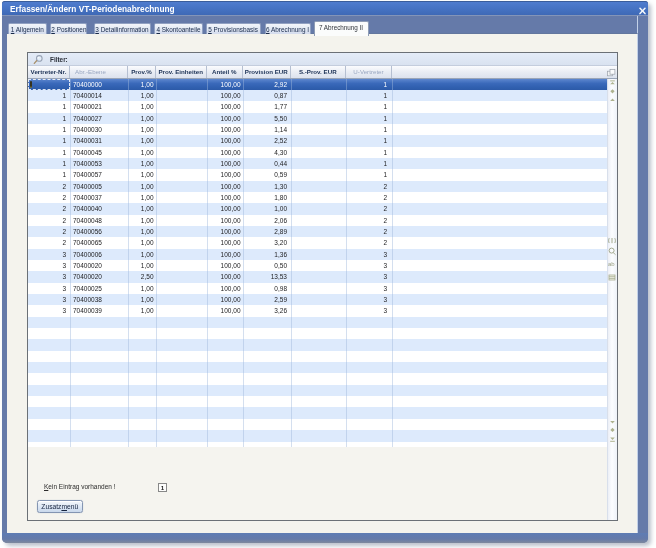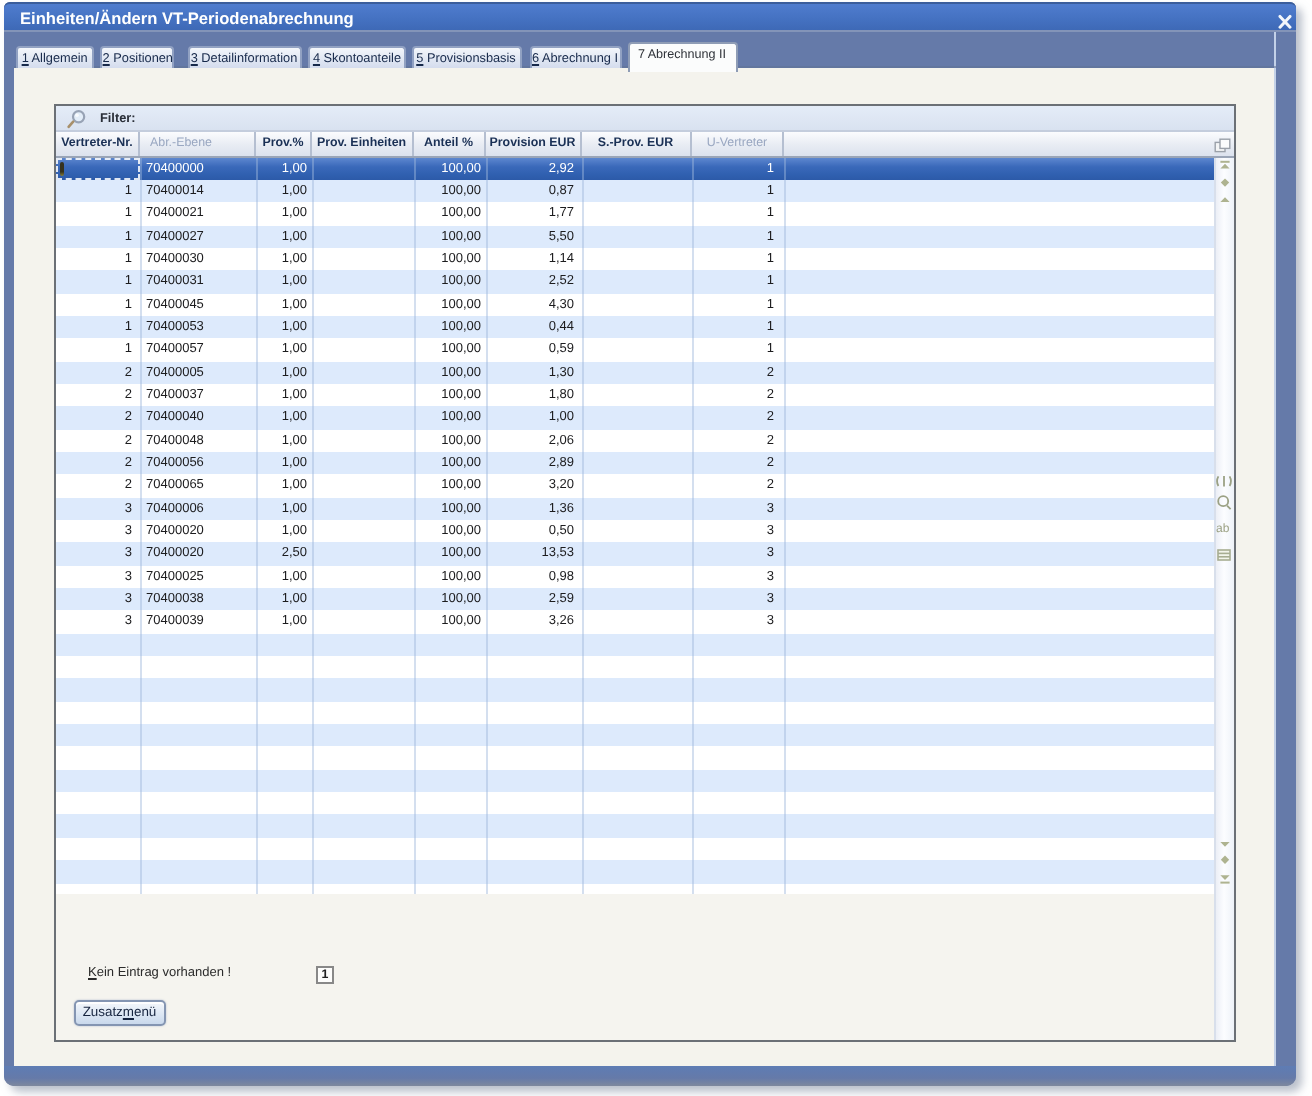--- a/index.html
+++ b/index.html
@@ -47,21 +47,21 @@
 #strip{left:606.5px;top:79px;width:10.5px;height:441px;background:linear-gradient(to right,#eceff6,#fcfdff 45%,#eef2f8);border-left:1px solid #d8dfeb;box-sizing:border-box;}
 
 #noentry{left:44px;top:482.8px;font-size:6.5px;color:#2b2b2b;}
 #onebox{left:158px;top:483px;width:9px;height:9px;border:1px solid #888;background:#fdfdfc;box-sizing:border-box;font-size:6.2px;font-weight:bold;text-align:center;line-height:7.5px;color:#222;}
 #btn{left:36.5px;top:500px;width:46.5px;height:12.5px;border:1px solid #8495b2;border-radius:2.5px;background:linear-gradient(#f4f7fb,#dde7f4 55%,#c9d8ec);box-shadow:inset 0 1px 0 rgba(255,255,255,.9),0 0 1px rgba(130,150,185,.6);font-size:6.7px;color:#15233e;text-align:center;line-height:11.5px;box-sizing:border-box;}
 </style>
 </head>
 <body>
 <div class="abs" id="frame"></div>
 <div class="abs" id="title">
-    <span class="txt">Einheiten/Ändern VT-Periodenabrechnung</span>
+    <span class="txt">Erfassen/Ändern VT-Periodenabrechnung</span>
     <svg style="position:absolute;left:636.8px;top:4.9px;" width="7" height="8" viewBox="0 0 7 8">
       <g stroke="#f4f7fb" stroke-width="1.5" stroke-linecap="round">
         <line x1="1" y1="1.2" x2="6" y2="6.6"></line>
         <line x1="6" y1="1.2" x2="1" y2="6.6"></line>
       </g>
     </svg>
   </div>
 <div class="abs" id="client"></div>
 <div class="abs" style="left:637.2px;top:16px;width:1.3px;height:517px;background:#c3d1e8;"></div>
 <div class="abs" style="left:2px;top:533px;width:646px;height:10px;background:linear-gradient(#5e7cb4,#657aa9 60%,#7e889d);border-radius:0 0 5px 5px;"></div>

